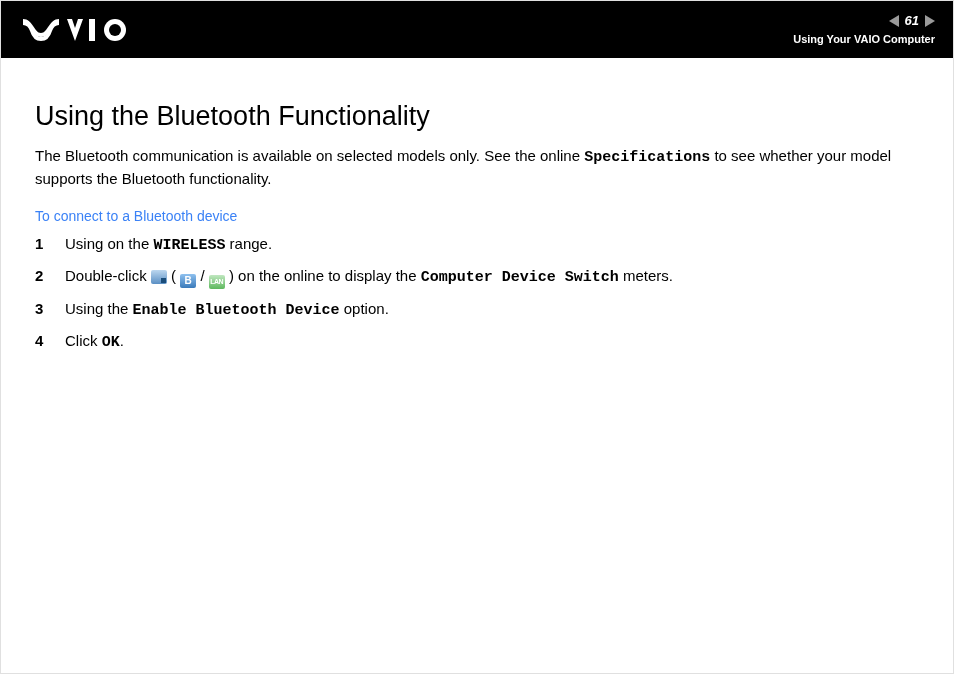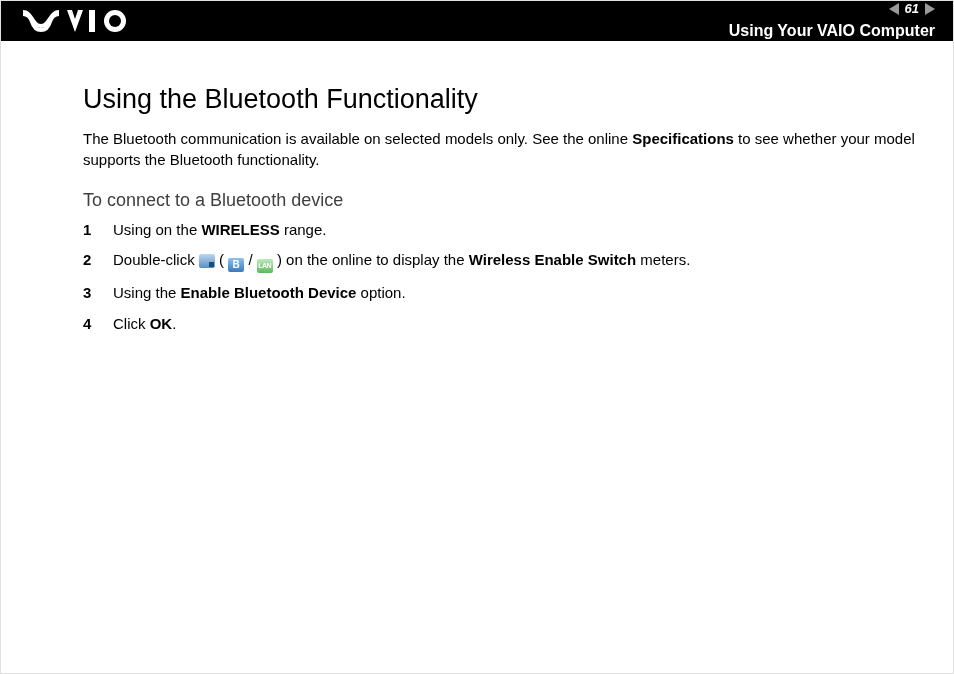--- a/index.html
+++ b/index.html
@@ -11,21 +11,21 @@
     font-family: Arial, Helvetica, sans-serif;
     font-size: 15px;
     line-height: 1.35;
     color: #000;
     background: #fff;
     position: relative;
     border: 1px solid #e0e0e0;
   }
   .header {
     background: #000;
-    height: 40px;
+    height: 57px;
     display: flex;
     align-items: center;
     justify-content: space-between;
     padding: 0 18px 0 22px;
   }
   .logo-slot {
     display: flex;
     align-items: center;
   }
   .logo-slot svg { display:block; }
@@ -55,39 +55,38 @@
     border-bottom: 6px solid transparent;
     border-right: 10px solid #9a9a9a;
   }
   .arrow-right {
     border-top: 6px solid transparent;
     border-bottom: 6px solid transparent;
     border-left: 10px solid #9a9a9a;
   }
   .section-label {
     color: #fff;
-    font-size: 16px;
+    font-size: 11px;
     font-weight: bold;
   }
   .content {
     padding: 40px 34px 0 34px;
-    margin-left: 48px;
   }
   h1 {
     font-size: 27px;
     font-weight: normal;
     margin: 0 0 12px 0;
   }
   .para {
     margin: 0 0 10px 0;
   }
   h2.sub {
-    font-size: 18px;
+    font-size: 14px;
     font-weight: normal;
-    color: #404040;
+    color: #3b82f6;
     margin: 18px 0 8px 0;
   }
   ol.steps {
     list-style: none;
     padding: 0;
     margin: 0;
     counter-reset: step;
   }
   ol.steps > li {
     counter-increment: step;
@@ -95,21 +94,21 @@
     padding-left: 30px;
     margin-bottom: 10px;
   }
   ol.steps > li::before {
     content: counter(step);
     position: absolute;
     left: 0;
     top: 0;
     font-weight: bold;
   }
-  .bold { font-weight: bold; }
+  .bold { font-weight: bold; font-family: Liberation Mono, monospace; }
   .task-icon {
     display: inline-block;
     width: 16px;
     height: 14px;
     vertical-align: -3px;
     border-radius: 2px;
     font-size: 10px;
     font-weight: bold;
     color: #fff;
     text-align: center;
@@ -173,21 +172,21 @@
   </p>
 
 
   <h2 class="sub">To connect to a Bluetooth device</h2>
 
   <ol class="steps">
     <li>
       <span>Using on the </span><span class="bold">WIRELESS</span><span> range.</span>
     </li>
     <li>
-      <span>Double-click </span><span class="task-icon ic-switch"></span><span> ( </span><span class="task-icon ic-b">B</span><span> / </span><span class="task-icon ic-lan">LAN</span><span> ) on the online to display the </span><span class="bold">Wireless Enable Switch</span><span> meters.</span>
+      <span>Double-click </span><span class="task-icon ic-switch"></span><span> ( </span><span class="task-icon ic-b">B</span><span> / </span><span class="task-icon ic-lan">LAN</span><span> ) on the online to display the </span><span class="bold">Computer Device Switch</span><span> meters.</span>
     </li>
     <li>
       <span>Using the </span><span class="bold">Enable Bluetooth Device</span><span> option.</span>
     </li>
     <li>
       <span>Click </span><span class="bold">OK</span><span>.</span>
     </li>
   </ol>
 </div>
 

